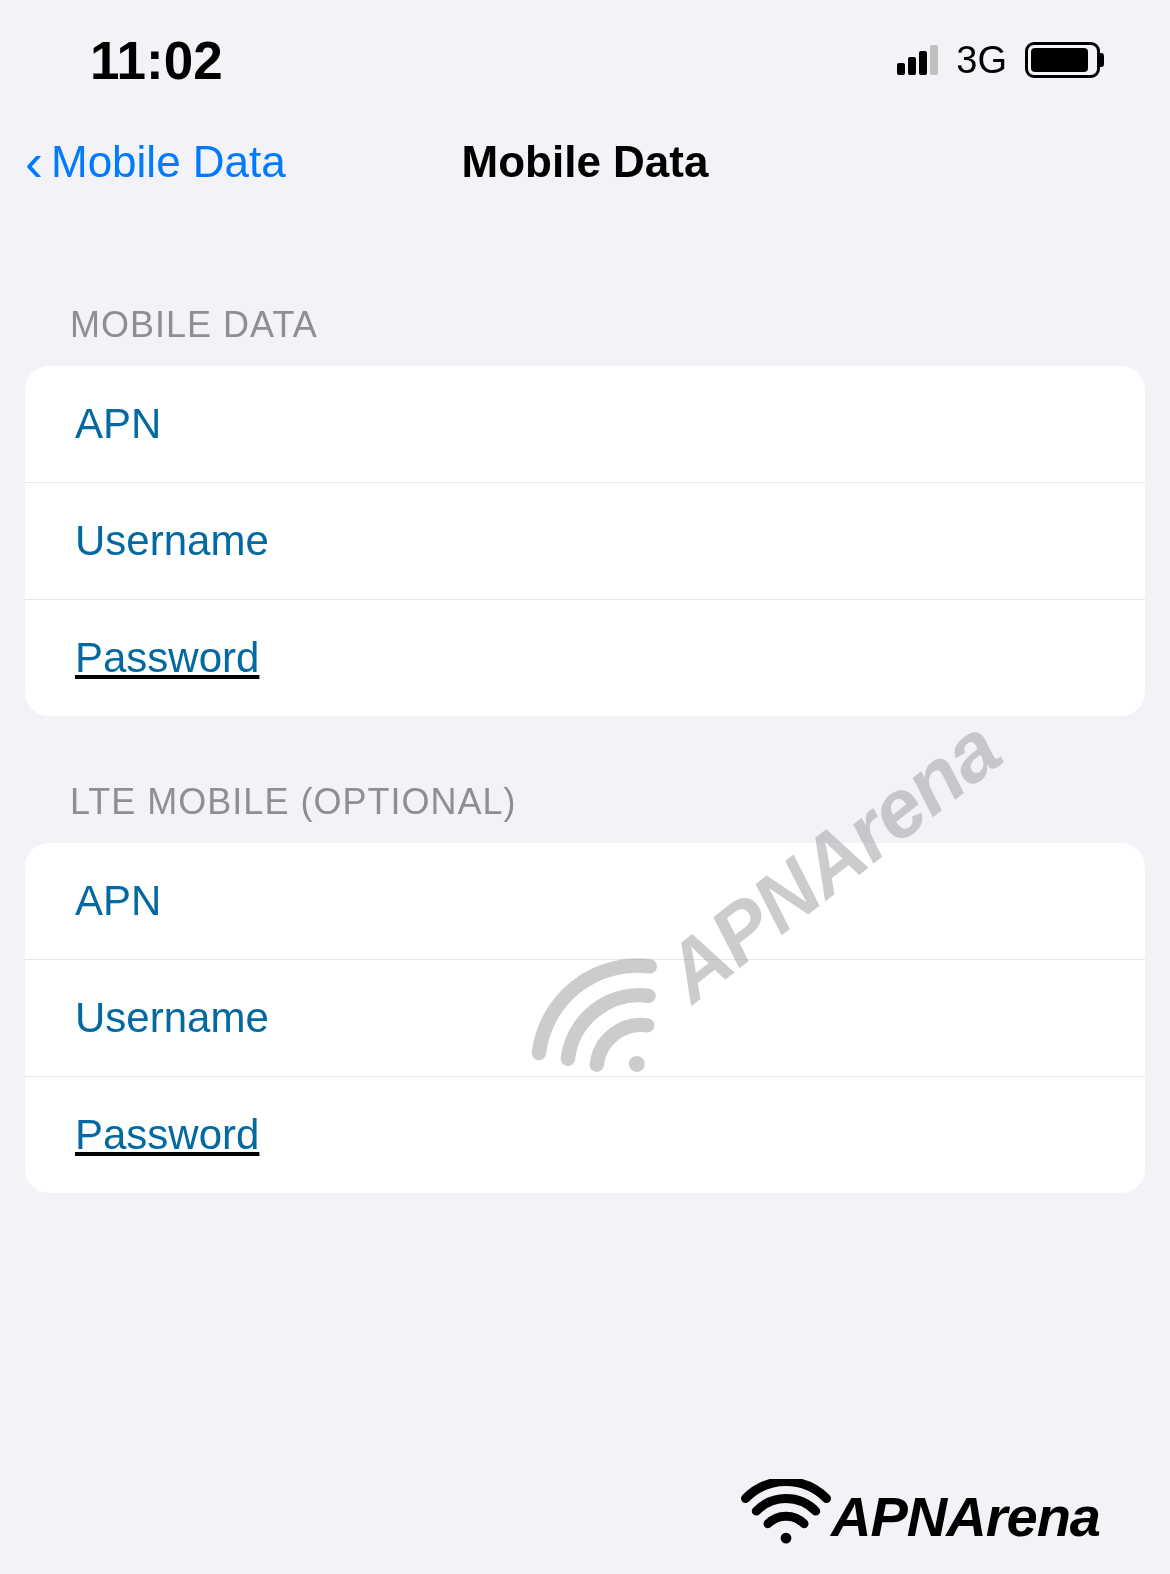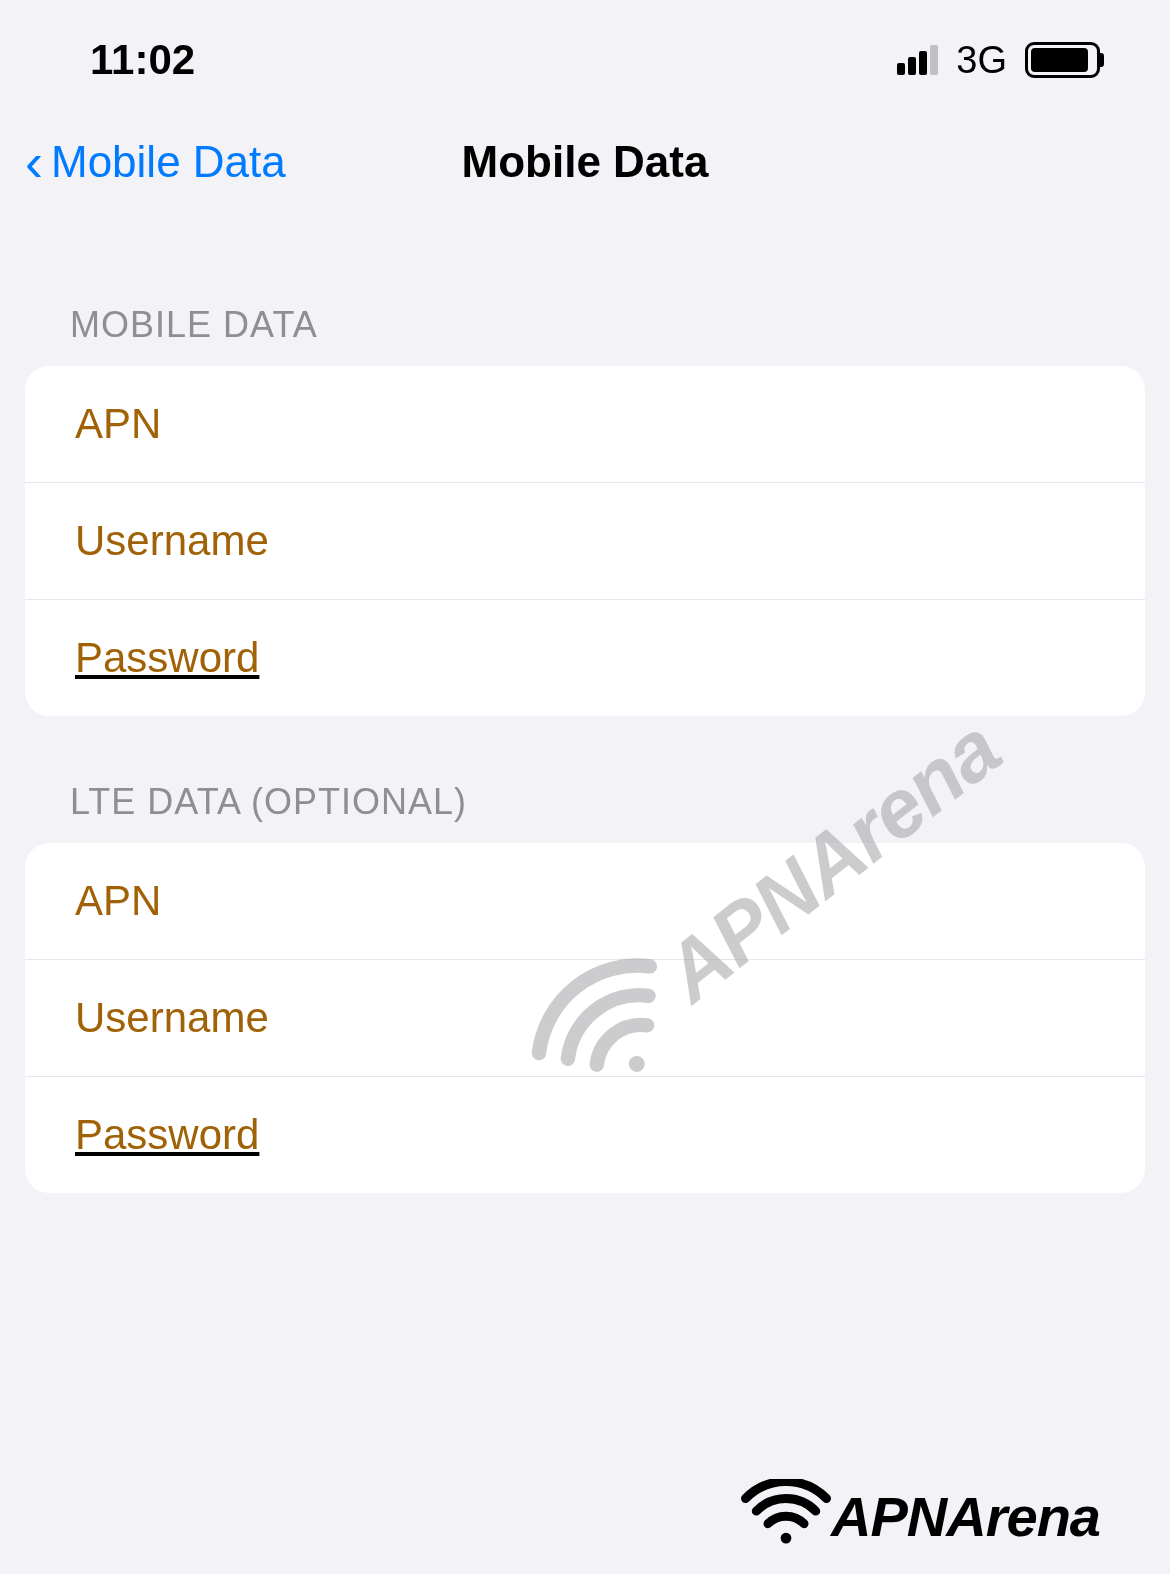--- a/index.html
+++ b/index.html
@@ -16,21 +16,21 @@
       overflow: hidden;
     }
     .status-bar {
       display: flex;
       justify-content: space-between;
       align-items: center;
       padding: 40px 70px 30px 90px;
       height: 110px;
     }
     .status-time {
-      font-size: 42px;
+      font-size: 53px;
       font-weight: 600;
       color: #000;
     }
     .status-right {
       display: flex;
       align-items: center;
       gap: 18px;
     }
     .signal-icon {
       display: flex;
@@ -127,21 +127,21 @@
       align-items: center;
       padding: 34px 50px;
       border-bottom: 1px solid #e5e5ea;
     }
     .row:last-child {
       border-bottom: none;
       text-decoration: underline;
     }
     .row-label {
       font-size: 42px;
-      color: #a16207;
+      color: #0369a1;
       font-weight: 400;
       width: 230px;
       flex-shrink: 0;
     }
     .row-input {
       font-size: 42px;
       color: #000;
       border: none;
       outline: none;
       flex: 1;
@@ -229,21 +229,21 @@
     <div class="row">
       <div class="row-label">Username</div>
       <input type="text" class="row-input" value="" style="">
     </div>
     <div class="row">
       <div class="row-label">Password</div>
       <input type="password" class="row-input" value="" style="">
     </div>
   </div>
 
-  <div class="section-header">LTE DATA (OPTIONAL)</div>
+  <div class="section-header">LTE MOBILE (OPTIONAL)</div>
   <div class="section-card">
     <div class="row">
       <div class="row-label">APN</div>
       <input type="text" class="row-input" value="" style="">
     </div>
     <div class="row">
       <div class="row-label">Username</div>
       <input type="text" class="row-input" value="" style="">
     </div>
     <div class="row">

